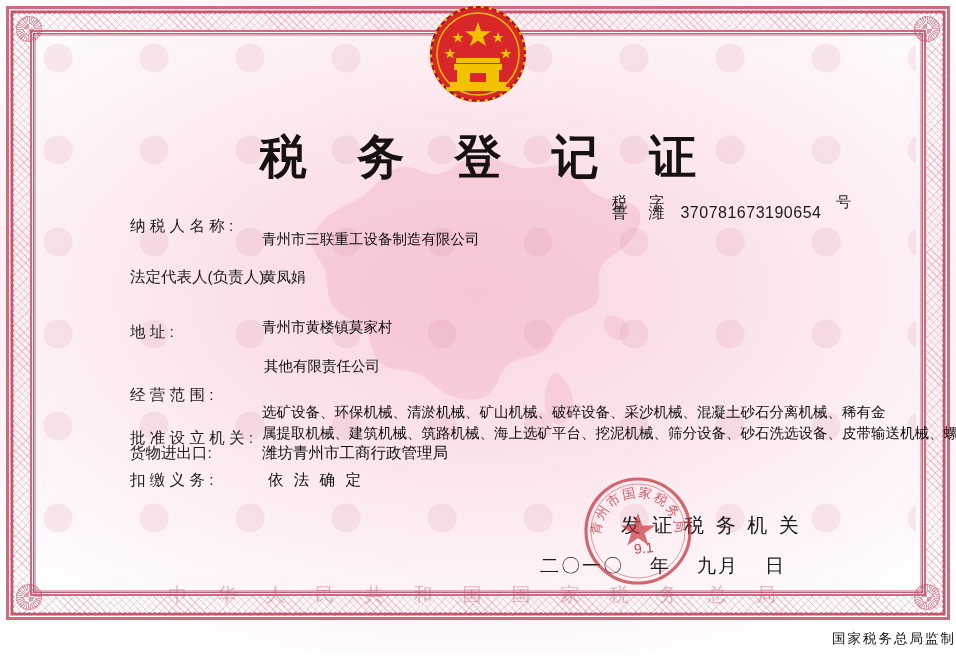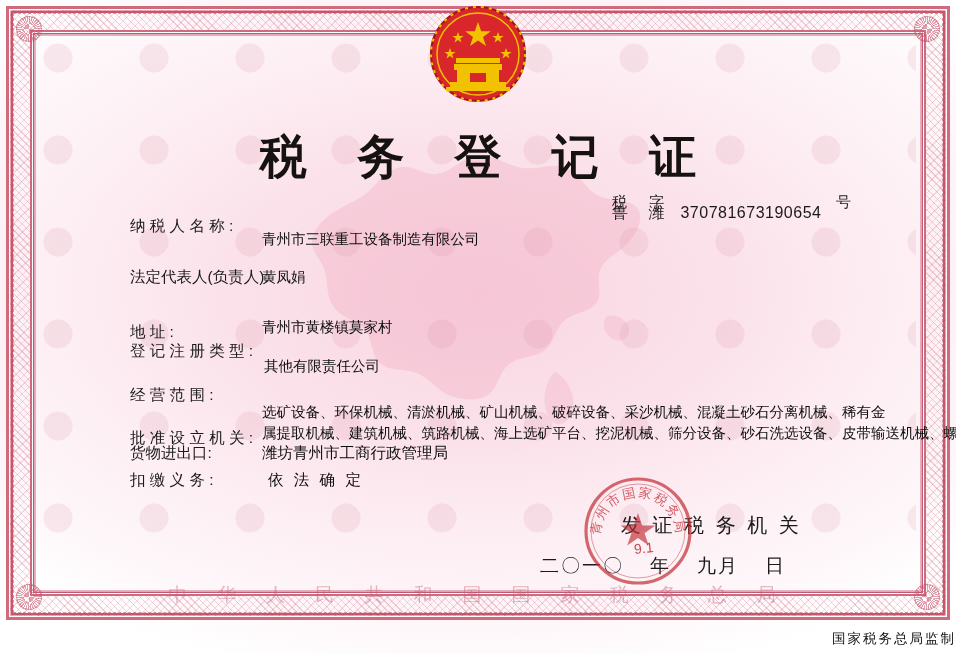--- a/index.html
+++ b/index.html
@@ -305,21 +305,20 @@
 
     <div class="f-label" style="left:130px; top:216px;">纳 税 人 名 称 :</div>
     <div class="f-value" style="left:262px; top:230px;">青州市三联重工设备制造有限公司</div>
 
     <div class="f-label" style="left:130px; top:267px;">法定代表人(负责人):</div>
     <div class="f-value" style="left:262px; top:268px;">黄凤娟</div>
 
     <div class="f-label" style="left:130px; top:298px;margin-top:24px;">地        址 :</div>
     <div class="f-value" style="left:262px; top:318px;">青州市黄楼镇莫家村</div>
 
-    <div class="f-label" style="left:130px; top:341px;">登 记 注 册 类 型 :</div>
     <div class="f-value" style="left:264px; top:357px;">其他有限责任公司</div>
 
     <div class="f-label" style="left:130px; top:385px;">经 营 范 围 :</div>
     <div class="scope-line" style="left:262px; top:403px;text-align:center;">选矿设备、环保机械、清淤机械、矿山机械、破碎设备、采沙机械、混凝土砂石分离机械、稀有金</div>
     <div class="scope-line" style="left:262px; top:424px;">属提取机械、建筑机械、筑路机械、海上选矿平台、挖泥机械、筛分设备、砂石洗选设备、皮带输送机械、螺旋设备设计、制造、销售</div>
 
     <div class="f-label" style="left:130px; top:428px;">批 准 设 立 机 关 :</div>
     <div class="f-label" style="left:130px; top:443px;">货物进出口:</div>
     <div class="f-value" style="left:262px; top:443px; font-size:15.5px;">潍坊青州市工商行政管理局</div>
 

